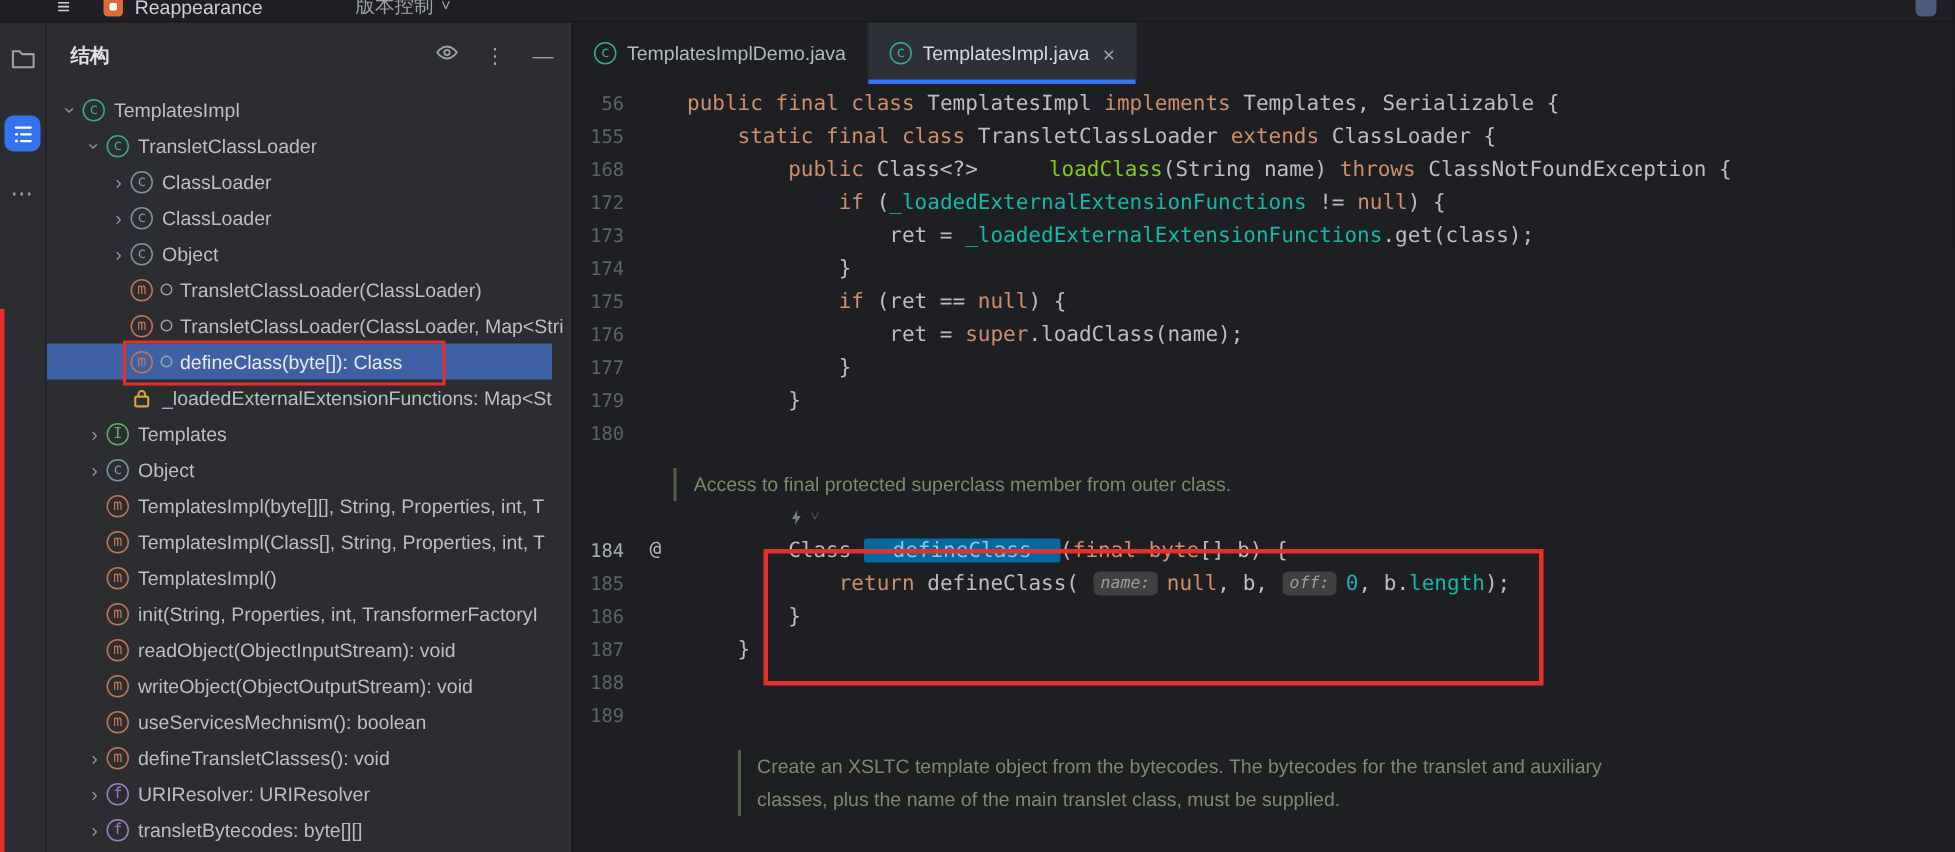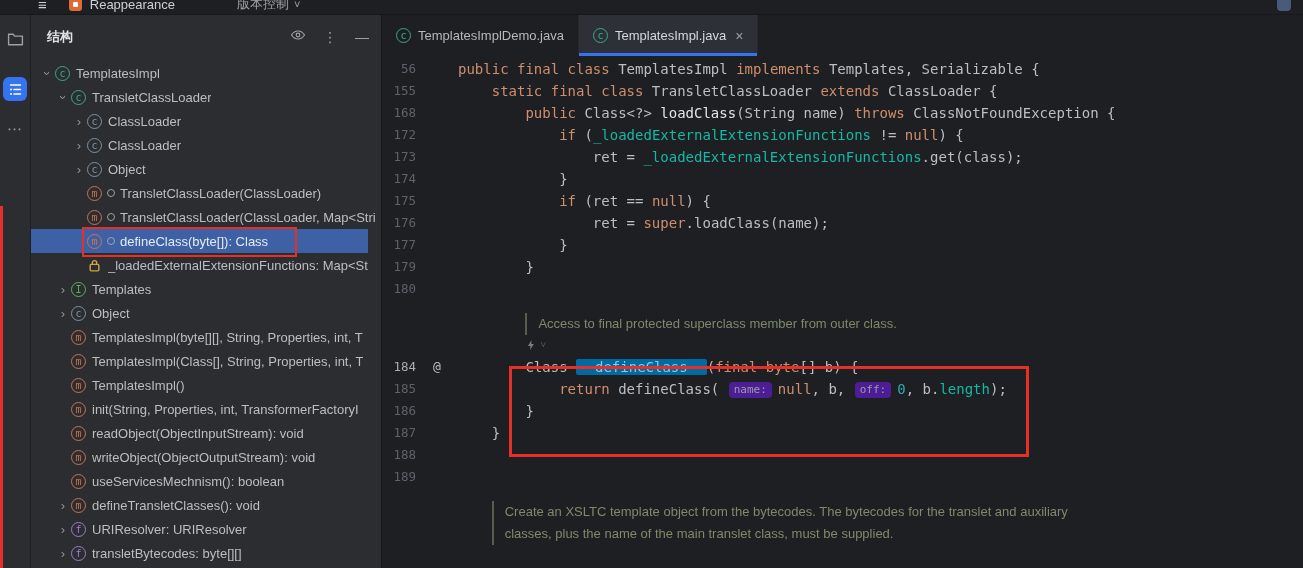--- a/index.html
+++ b/index.html
@@ -60,26 +60,26 @@
 
   .code-area{flex:1;padding-top:2px;overflow:hidden;position:relative;}
   .code-line{height:22px;line-height:22px;display:flex;font-family:"DejaVu Sans Mono",monospace;font-size:14px;}
   .lnum{width:34px;flex:none;text-align:right;color:#5d626b;font-size:12.5px;}
   .lnum.cur{color:#a9adb5;}
   .gicon{width:42px;flex:none;text-align:center;color:#b6bac2;font-size:13px;}
   .lbody{white-space:pre;flex:1;min-width:0;}
   .indent{display:inline-block;}
   .tk-k{color:#cf8e6d;}
   .tk-d{color:#bcbec4;}
-  .tk-m{color:#e5e5e5;}
+  .tk-m{color:#84cc16;margin-left:39px;}
   .tk-f{color:#14b8a6;}
   .tk-n{color:#2aacb8;}
   .tk-hl{color:#8ec7e3;background:#0369a1;border-radius:2px;padding:0 19px;}
-  .tk-pill{background:#4c1d95;color:#9a9ea6;border-radius:4px;padding:0 5px;margin:0 6px 0 1px;
-    font-size:11px;line-height:16px;display:inline-block;vertical-align:1px;}
+  .tk-pill{background:#404040;color:#9a9ea6;border-radius:4px;padding:0 5px;margin:0 6px 0 1px;
+    font-size:11px;line-height:16px;display:inline-block;vertical-align:1px;font-style:italic;}
   .docline{border-left:2px solid #555d4b;padding-left:11px;font-family:"Liberation Sans",sans-serif;
     font-size:13px;color:#7d8a6b;display:inline-block;line-height:22px;}
   .inlay{display:inline-flex;align-items:center;gap:3px;color:#6f737a;}
   .ichev{font-size:10px;color:#6f737a;}
 
   
   .anno{position:absolute;border:2px solid #e5302a;pointer-events:none;}
   .anno-tree{left:82px;top:227px;width:211px;height:26px;}
   .anno-code{left:509px;top:366px;width:514px;height:85px;border-width:3px;}
   .anno-sliver{position:absolute;left:0;top:206px;width:3px;height:362px;background:#e5302a;pointer-events:none;}
@@ -312,21 +312,21 @@
           <div class="code-line">
             <span class="lnum">179</span>
             <span class="gicon"></span>
             <span class="lbody"><span class="indent" style="width: 8ch;"></span><span class="tk-d">}</span></span>
           </div>
           <div class="code-line">
             <span class="lnum">180</span>
             <span class="gicon"></span>
             <span class="lbody"><span class="indent" style="width: 0ch;"></span></span>
           </div>
-          <div class="code-line" style="margin-top: 12px;">
+          <div class="code-line" style="margin-top: 12px; flex-direction: column;">
             <span class="lnum"></span>
             <span class="gicon"></span>
             <span class="lbody"><span class="indent" style="width: 8ch;"></span><span class="docline">Access to final protected superclass member from outer class.</span></span>
           </div>
           <div class="code-line">
             <span class="lnum"></span>
             <span class="gicon"></span>
             <span class="lbody"><span class="indent" style="width: 8ch;"></span><span class="inlay"><svg width="12" height="12" viewBox="0 0 12 12" fill="#7a7e85">
                   <path d="M6.5 1 3 7h2.5L5 11l3.8-6H6.3z"></path>
                 </svg><span class="ichev">˅</span></span></span>

